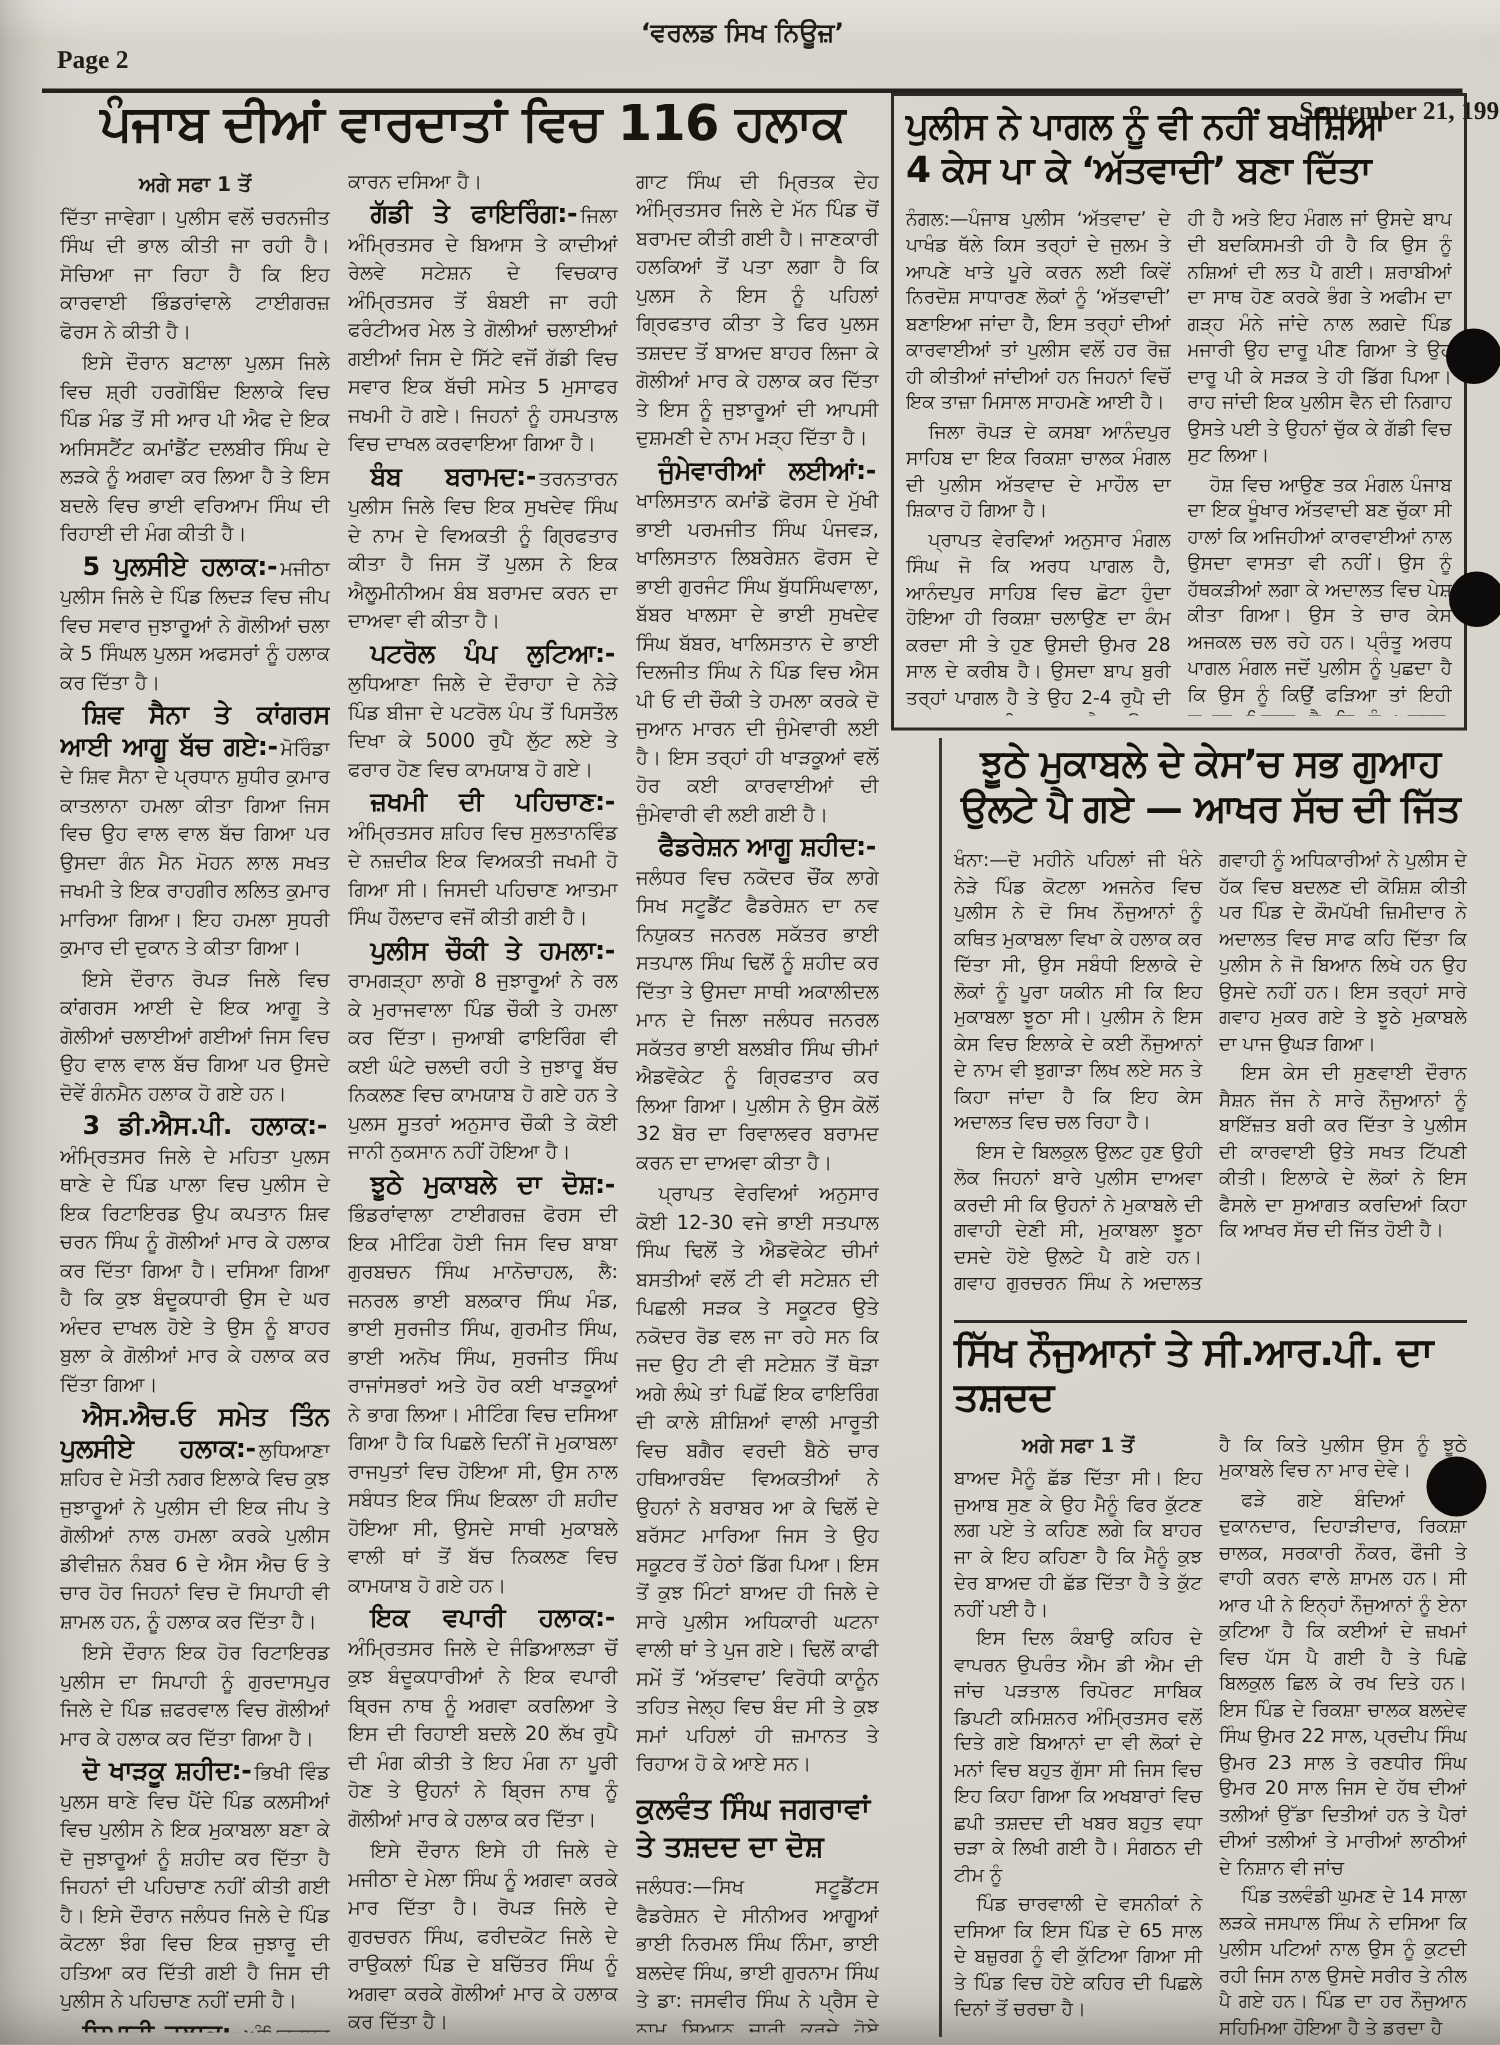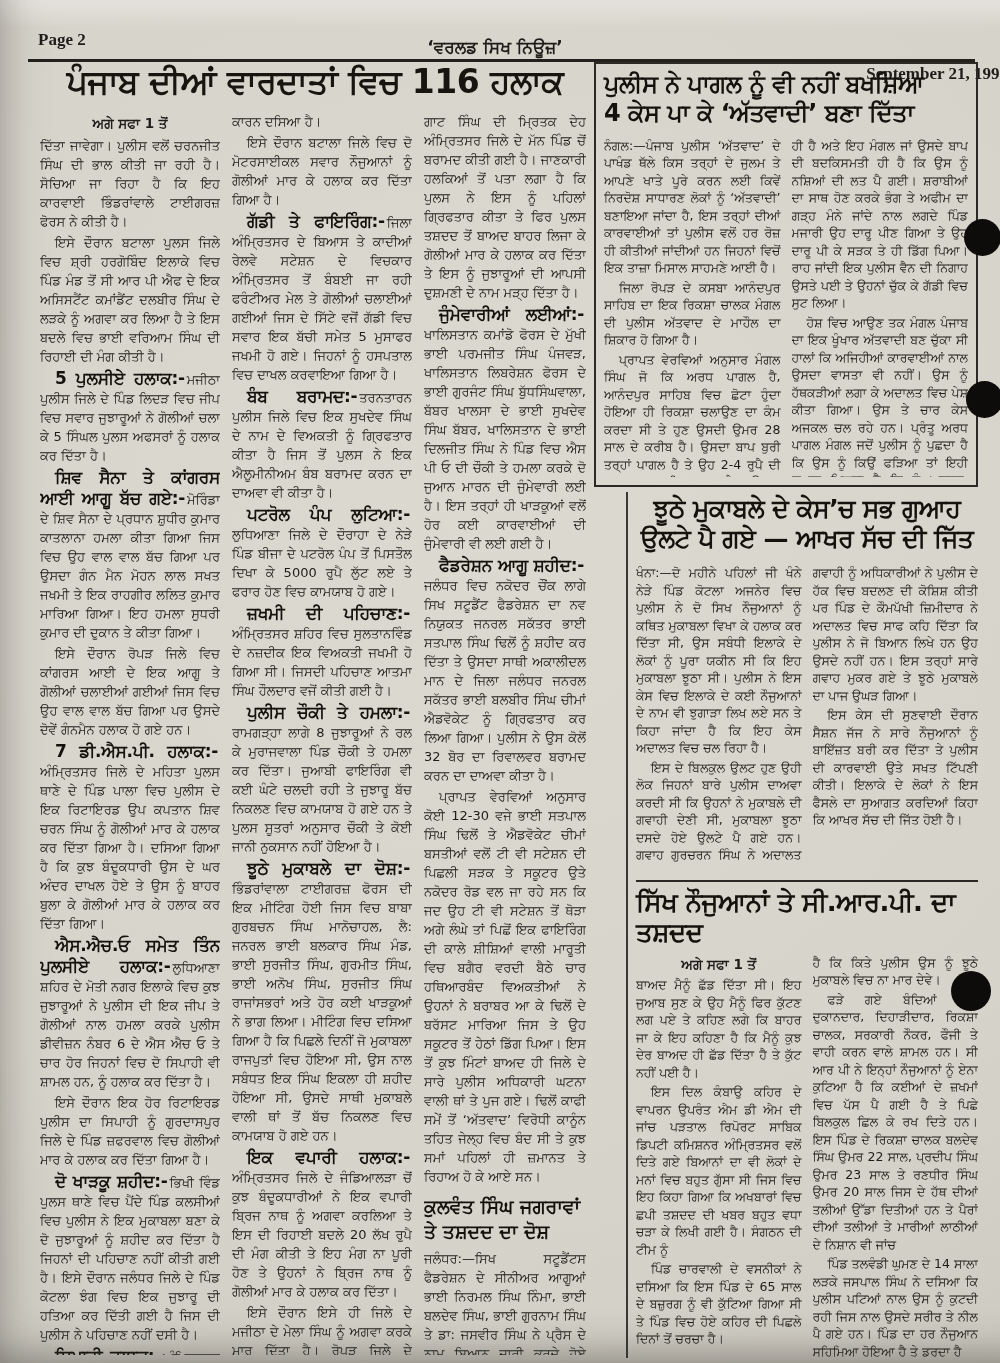--- a/index.html
+++ b/index.html
@@ -6,21 +6,21 @@
   .photo{
     position:relative;width:1000px;height:1363px;overflow:hidden;
     background:
       linear-gradient(180deg,#eae8e2 0%, rgba(234,232,226,0) 28px),
       radial-gradient(125% 95% at 45% 38%, #dcd9d0 0%, #d6d3ca 55%, #ccc9c0 82%, #bcb9b0 100%);
     font-family:"DejaVu Sans", sans-serif;
     color:#1f1d19;
     padding-left:36px;
   }
   .hdr-left{position:absolute;left:38px;top:30px;font:700 17px "Liberation Serif", serif;}
-  .hdr-center{position:absolute;left:330px;top:37px;width:330px;text-align:center;font-weight:700;font-size:17px;}
+  .hdr-center{position:absolute;left:330px;top:12px;width:330px;text-align:center;font-weight:700;font-size:17px;}
   .hdr-right{position:absolute;right:28px;top:24px;font:700 17px "Liberation Serif", serif;margin-top:40px;}
   .hdr-rule{position:absolute;left:28px;top:59px;width:947px;height:3px;background:#23211d;}
 
   .main-headline{position:absolute;left:40px;top:64px;width:550px;text-align:center;
     font-size:33px;font-weight:700;line-height:1.1;letter-spacing:-0.5px;color:#17150f;}
 
   .left-cols{position:absolute;left:40px;top:112px;width:546px;height:1243px;display:flex;gap:12px;overflow:hidden;}
   .col{overflow:hidden;text-align:justify;font-size:13px;line-height:19px;}
   .col.c1{width:180px;height:1243px;}
   .col.c2{width:180px;height:1243px;}
@@ -74,30 +74,29 @@
   <div class="main-headline">ਪੰਜਾਬ ਦੀਆਂ ਵਾਰਦਾਤਾਂ ਵਿਚ 116 ਹਲਾਕ</div>
   <div class="left-cols">
     <div class="col c1">
 
     <p class="blk cont"><span>ਅਗੇ ਸਫਾ 1 ਤੋਂ</span></p>
         <p class="blk noindent"><span>ਦਿੱਤਾ ਜਾਵੇਗਾ। ਪੁਲੀਸ ਵਲੋਂ ਚਰਨਜੀਤ ਸਿੰਘ ਦੀ ਭਾਲ ਕੀਤੀ ਜਾ ਰਹੀ ਹੈ। ਸੋਚਿਆ ਜਾ ਰਿਹਾ ਹੈ ਕਿ ਇਹ ਕਾਰਵਾਈ ਭਿੰਡਰਾਂਵਾਲੇ ਟਾਈਗਰਜ਼ ਫੋਰਸ ਨੇ ਕੀਤੀ ਹੈ।</span></p>
         <p class="blk"><span>ਇਸੇ ਦੌਰਾਨ ਬਟਾਲਾ ਪੁਲਸ ਜਿਲੇ ਵਿਚ ਸ਼੍ਰੀ ਹਰਗੋਬਿੰਦ ਇਲਾਕੇ ਵਿਚ ਪਿੰਡ ਮੰਡ ਤੋਂ ਸੀ ਆਰ ਪੀ ਐਫ ਦੇ ਇਕ ਅਸਿਸਟੈਂਟ ਕਮਾਂਡੈਂਟ ਦਲਬੀਰ ਸਿੰਘ ਦੇ ਲੜਕੇ ਨੂੰ ਅਗਵਾ ਕਰ ਲਿਆ ਹੈ ਤੇ ਇਸ ਬਦਲੇ ਵਿਚ ਭਾਈ ਵਰਿਆਮ ਸਿੰਘ ਦੀ ਰਿਹਾਈ ਦੀ ਮੰਗ ਕੀਤੀ ਹੈ।</span></p>
         <p class="blk"><b class="runhead">5 ਪੁਲਸੀਏ ਹਲਾਕ:-</b><span>ਮਜੀਠਾ ਪੁਲੀਸ ਜਿਲੇ ਦੇ ਪਿੰਡ ਲਿਦੜ ਵਿਚ ਜੀਪ ਵਿਚ ਸਵਾਰ ਜੁਝਾਰੂਆਂ ਨੇ ਗੋਲੀਆਂ ਚਲਾ ਕੇ 5 ਸਿੰਘਲ ਪੁਲਸ ਅਫਸਰਾਂ ਨੂੰ ਹਲਾਕ ਕਰ ਦਿੱਤਾ ਹੈ।</span></p>
         <p class="blk"><b class="runhead">ਸ਼ਿਵ ਸੈਨਾ ਤੇ ਕਾਂਗਰਸ ਆਈ ਆਗੂ ਬੱਚ ਗਏ:-</b><span>ਮੋਰਿੰਡਾ ਦੇ ਸ਼ਿਵ ਸੈਨਾ ਦੇ ਪ੍ਰਧਾਨ ਸ਼ੁਧੀਰ ਕੁਮਾਰ ਕਾਤਲਾਨਾ ਹਮਲਾ ਕੀਤਾ ਗਿਆ ਜਿਸ ਵਿਚ ਉਹ ਵਾਲ ਵਾਲ ਬੱਚ ਗਿਆ ਪਰ ਉਸਦਾ ਗੰਨ ਮੈਨ ਮੋਹਨ ਲਾਲ ਸਖਤ ਜਖਮੀ ਤੇ ਇਕ ਰਾਹਗੀਰ ਲਲਿਤ ਕੁਮਾਰ ਮਾਰਿਆ ਗਿਆ। ਇਹ ਹਮਲਾ ਸੁਧਰੀ ਕੁਮਾਰ ਦੀ ਦੁਕਾਨ ਤੇ ਕੀਤਾ ਗਿਆ।</span></p>
         <p class="blk"><span>ਇਸੇ ਦੌਰਾਨ ਰੋਪੜ ਜਿਲੇ ਵਿਚ ਕਾਂਗਰਸ ਆਈ ਦੇ ਇਕ ਆਗੂ ਤੇ ਗੋਲੀਆਂ ਚਲਾਈਆਂ ਗਈਆਂ ਜਿਸ ਵਿਚ ਉਹ ਵਾਲ ਵਾਲ ਬੱਚ ਗਿਆ ਪਰ ਉਸਦੇ ਦੋਵੇਂ ਗੰਨਮੈਨ ਹਲਾਕ ਹੋ ਗਏ ਹਨ।</span></p>
-        <p class="blk"><b class="runhead">7 ਡੀ.ਐਸ.ਪੀ. ਹਲਾਕ:-</b><span>ਅੰਮ੍ਰਿਤਸਰ ਜਿਲੇ ਦੇ ਮਹਿਤਾ ਪੁਲਸ ਥਾਣੇ ਦੇ ਪਿੰਡ ਪਾਲਾ ਵਿਚ ਪੁਲੀਸ ਦੇ ਇਕ ਰਿਟਾਇਰਡ ਉਪ ਕਪਤਾਨ ਸ਼ਿਵ ਚਰਨ ਸਿੰਘ ਨੂੰ ਗੋਲੀਆਂ ਮਾਰ ਕੇ ਹਲਾਕ ਕਰ ਦਿੱਤਾ ਗਿਆ ਹੈ। ਦਸਿਆ ਗਿਆ ਹੈ ਕਿ ਕੁਝ ਬੰਦੂਕਧਾਰੀ ਉਸ ਦੇ ਘਰ ਅੰਦਰ ਦਾਖਲ ਹੋਏ ਤੇ ਉਸ ਨੂੰ ਬਾਹਰ ਬੁਲਾ ਕੇ ਗੋਲੀਆਂ ਮਾਰ ਕੇ ਹਲਾਕ ਕਰ ਦਿੱਤਾ ਗਿਆ।</span></p>
+        <p class="blk"><b class="runhead">3 ਡੀ.ਐਸ.ਪੀ. ਹਲਾਕ:-</b><span>ਅੰਮ੍ਰਿਤਸਰ ਜਿਲੇ ਦੇ ਮਹਿਤਾ ਪੁਲਸ ਥਾਣੇ ਦੇ ਪਿੰਡ ਪਾਲਾ ਵਿਚ ਪੁਲੀਸ ਦੇ ਇਕ ਰਿਟਾਇਰਡ ਉਪ ਕਪਤਾਨ ਸ਼ਿਵ ਚਰਨ ਸਿੰਘ ਨੂੰ ਗੋਲੀਆਂ ਮਾਰ ਕੇ ਹਲਾਕ ਕਰ ਦਿੱਤਾ ਗਿਆ ਹੈ। ਦਸਿਆ ਗਿਆ ਹੈ ਕਿ ਕੁਝ ਬੰਦੂਕਧਾਰੀ ਉਸ ਦੇ ਘਰ ਅੰਦਰ ਦਾਖਲ ਹੋਏ ਤੇ ਉਸ ਨੂੰ ਬਾਹਰ ਬੁਲਾ ਕੇ ਗੋਲੀਆਂ ਮਾਰ ਕੇ ਹਲਾਕ ਕਰ ਦਿੱਤਾ ਗਿਆ।</span></p>
         <p class="blk"><b class="runhead">ਐਸ.ਐਚ.ਓ ਸਮੇਤ ਤਿੰਨ ਪੁਲਸੀਏ ਹਲਾਕ:-</b><span>ਲੁਧਿਆਣਾ ਸ਼ਹਿਰ ਦੇ ਮੋਤੀ ਨਗਰ ਇਲਾਕੇ ਵਿਚ ਕੁਝ ਜੁਝਾਰੂਆਂ ਨੇ ਪੁਲੀਸ ਦੀ ਇਕ ਜੀਪ ਤੇ ਗੋਲੀਆਂ ਨਾਲ ਹਮਲਾ ਕਰਕੇ ਪੁਲੀਸ ਡੀਵੀਜ਼ਨ ਨੰਬਰ 6 ਦੇ ਐਸ ਐਚ ਓ ਤੇ ਚਾਰ ਹੋਰ ਜਿਹਨਾਂ ਵਿਚ ਦੋ ਸਿਪਾਹੀ ਵੀ ਸ਼ਾਮਲ ਹਨ, ਨੂੰ ਹਲਾਕ ਕਰ ਦਿੱਤਾ ਹੈ।</span></p>
         <p class="blk"><span>ਇਸੇ ਦੌਰਾਨ ਇਕ ਹੋਰ ਰਿਟਾਇਰਡ ਪੁਲੀਸ ਦਾ ਸਿਪਾਹੀ ਨੂੰ ਗੁਰਦਾਸਪੁਰ ਜਿਲੇ ਦੇ ਪਿੰਡ ਜ਼ਫਰਵਾਲ ਵਿਚ ਗੋਲੀਆਂ ਮਾਰ ਕੇ ਹਲਾਕ ਕਰ ਦਿੱਤਾ ਗਿਆ ਹੈ।</span></p>
         <p class="blk"><b class="runhead">ਦੋ ਖਾੜਕੂ ਸ਼ਹੀਦ:-</b><span>ਭਿਖੀ ਵਿੰਡ ਪੁਲਸ ਥਾਣੇ ਵਿਚ ਪੈਂਦੇ ਪਿੰਡ ਕਲਸੀਆਂ ਵਿਚ ਪੁਲੀਸ ਨੇ ਇਕ ਮੁਕਾਬਲਾ ਬਣਾ ਕੇ ਦੋ ਜੁਝਾਰੂਆਂ ਨੂੰ ਸ਼ਹੀਦ ਕਰ ਦਿੱਤਾ ਹੈ ਜਿਹਨਾਂ ਦੀ ਪਹਿਚਾਣ ਨਹੀਂ ਕੀਤੀ ਗਈ ਹੈ। ਇਸੇ ਦੌਰਾਨ ਜਲੰਧਰ ਜਿਲੇ ਦੇ ਪਿੰਡ ਕੋਟਲਾ ਝੰਗ ਵਿਚ ਇਕ ਜੁਝਾਰੂ ਦੀ ਹਤਿਆ ਕਰ ਦਿੱਤੀ ਗਈ ਹੈ ਜਿਸ ਦੀ ਪੁਲੀਸ ਨੇ ਪਹਿਚਾਣ ਨਹੀਂ ਦਸੀ ਹੈ।</span></p>
         <p class="blk"><b class="runhead">ਸਿਪਾਹੀ ਹਲਾਕ:-</b><span>ਅੰਮ੍ਰਿਤਸਰ ਸ਼ਹਿਰ ਦੇ ਬਾਹਰਵਾਰ ਇਕ ਸ਼ਰਾਬ ਦੇ ਠੇਕੇ ਤੇ ਤਾਇਨਾਤ ਸਿਪਾਹੀ ਆਤਮਾ ਸਿੰਘ ਗੋਲੀਆਂ ਮਾਰ ਕੇ ਸਖਤ ਜਖਮੀ ਕਰ ਦਿੱਤਾ ਗਿਆ ਜੋ ਕਿ ਬਾਅਦ ਵਿਚ ਹਸਪਤਾਲ ਵਿਚ ਜਾ ਕੇ ਦੰਮ ਤੋੜ ਗਿਆ ਹੈ।</span></p>
       </div>
     <div class="col c2">
 
     <p class="blk noindent"><span>ਕਾਰਨ ਦਸਿਆ ਹੈ।</span></p>
-        <p class="blk"><span>ਇਸੇ ਦੌਰਾਨ ਬਟਾਲਾ ਜਿਲੇ ਵਿਚ ਦੋ ਮੋਟਰਸਾਈਕਲ ਸਵਾਰ ਨੌਜੁਆਨਾਂ ਨੂੰ ਗੋਲੀਆਂ ਮਾਰ ਕੇ ਹਲਾਕ ਕਰ ਦਿੱਤਾ ਗਿਆ ਹੈ।</span></p>
         <p class="blk"><b class="runhead">ਗੱਡੀ ਤੇ ਫਾਇਰਿੰਗ:-</b><span>ਜਿਲਾ ਅੰਮ੍ਰਿਤਸਰ ਦੇ ਬਿਆਸ ਤੇ ਕਾਦੀਆਂ ਰੇਲਵੇ ਸਟੇਸ਼ਨ ਦੇ ਵਿਚਕਾਰ ਅੰਮ੍ਰਿਤਸਰ ਤੋਂ ਬੰਬਈ ਜਾ ਰਹੀ ਫਰੰਟੀਅਰ ਮੇਲ ਤੇ ਗੋਲੀਆਂ ਚਲਾਈਆਂ ਗਈਆਂ ਜਿਸ ਦੇ ਸਿੱਟੇ ਵਜੋਂ ਗੱਡੀ ਵਿਚ ਸਵਾਰ ਇਕ ਬੱਚੀ ਸਮੇਤ 5 ਮੁਸਾਫਰ ਜਖਮੀ ਹੋ ਗਏ। ਜਿਹਨਾਂ ਨੂੰ ਹਸਪਤਾਲ ਵਿਚ ਦਾਖਲ ਕਰਵਾਇਆ ਗਿਆ ਹੈ।</span></p>
         <p class="blk"><b class="runhead">ਬੰਬ ਬਰਾਮਦ:-</b><span>ਤਰਨਤਾਰਨ ਪੁਲੀਸ ਜਿਲੇ ਵਿਚ ਇਕ ਸੁਖਦੇਵ ਸਿੰਘ ਦੇ ਨਾਮ ਦੇ ਵਿਅਕਤੀ ਨੂੰ ਗ੍ਰਿਫਤਾਰ ਕੀਤਾ ਹੈ ਜਿਸ ਤੋਂ ਪੁਲਸ ਨੇ ਇਕ ਐਲੂਮੀਨੀਅਮ ਬੰਬ ਬਰਾਮਦ ਕਰਨ ਦਾ ਦਾਅਵਾ ਵੀ ਕੀਤਾ ਹੈ।</span></p>
         <p class="blk"><b class="runhead">ਪਟਰੋਲ ਪੰਪ ਲੁਟਿਆ:-</b><span>ਲੁਧਿਆਣਾ ਜਿਲੇ ਦੇ ਦੌਰਾਹਾ ਦੇ ਨੇੜੇ ਪਿੰਡ ਬੀਜਾ ਦੇ ਪਟਰੋਲ ਪੰਪ ਤੋਂ ਪਿਸਤੌਲ ਦਿਖਾ ਕੇ 5000 ਰੁਪੈ ਲੁੱਟ ਲਏ ਤੇ ਫਰਾਰ ਹੋਣ ਵਿਚ ਕਾਮਯਾਬ ਹੋ ਗਏ।</span></p>
         <p class="blk"><b class="runhead">ਜ਼ਖਮੀ ਦੀ ਪਹਿਚਾਣ:-</b><span>ਅੰਮ੍ਰਿਤਸਰ ਸ਼ਹਿਰ ਵਿਚ ਸੁਲਤਾਨਵਿੰਡ ਦੇ ਨਜ਼ਦੀਕ ਇਕ ਵਿਅਕਤੀ ਜਖਮੀ ਹੋ ਗਿਆ ਸੀ। ਜਿਸਦੀ ਪਹਿਚਾਣ ਆਤਮਾ ਸਿੰਘ ਹੌਲਦਾਰ ਵਜੋਂ ਕੀਤੀ ਗਈ ਹੈ।</span></p>
         <p class="blk"><b class="runhead">ਪੁਲੀਸ ਚੌਕੀ ਤੇ ਹਮਲਾ:-</b><span>ਰਾਮਗੜ੍ਹਾ ਲਾਗੇ 8 ਜੁਝਾਰੂਆਂ ਨੇ ਰਲ ਕੇ ਮੁਰਾਜਵਾਲਾ ਪਿੰਡ ਚੌਕੀ ਤੇ ਹਮਲਾ ਕਰ ਦਿੱਤਾ। ਜੁਆਬੀ ਫਾਇਰਿੰਗ ਵੀ ਕਈ ਘੰਟੇ ਚਲਦੀ ਰਹੀ ਤੇ ਜੁਝਾਰੂ ਬੱਚ ਨਿਕਲਣ ਵਿਚ ਕਾਮਯਾਬ ਹੋ ਗਏ ਹਨ ਤੇ ਪੁਲਸ ਸੂਤਰਾਂ ਅਨੁਸਾਰ ਚੌਕੀ ਤੇ ਕੋਈ ਜਾਨੀ ਨੁਕਸਾਨ ਨਹੀਂ ਹੋਇਆ ਹੈ।</span></p>
         <p class="blk"><b class="runhead">ਝੂਠੇ ਮੁਕਾਬਲੇ ਦਾ ਦੋਸ਼:-</b><span>ਭਿੰਡਰਾਂਵਾਲਾ ਟਾਈਗਰਜ਼ ਫੋਰਸ ਦੀ ਇਕ ਮੀਟਿੰਗ ਹੋਈ ਜਿਸ ਵਿਚ ਬਾਬਾ ਗੁਰਬਚਨ ਸਿੰਘ ਮਾਨੋਚਾਹਲ, ਲੈ: ਜਨਰਲ ਭਾਈ ਬਲਕਾਰ ਸਿੰਘ ਮੰਡ, ਭਾਈ ਸੁਰਜੀਤ ਸਿੰਘ, ਗੁਰਮੀਤ ਸਿੰਘ, ਭਾਈ ਅਨੋਖ ਸਿੰਘ, ਸੁਰਜੀਤ ਸਿੰਘ ਰਾਜਾਂਸਭਰਾਂ ਅਤੇ ਹੋਰ ਕਈ ਖਾੜਕੂਆਂ ਨੇ ਭਾਗ ਲਿਆ। ਮੀਟਿੰਗ ਵਿਚ ਦਸਿਆ ਗਿਆ ਹੈ ਕਿ ਪਿਛਲੇ ਦਿਨੀਂ ਜੋ ਮੁਕਾਬਲਾ ਰਾਜਪੁਤਾਂ ਵਿਚ ਹੋਇਆ ਸੀ, ਉਸ ਨਾਲ ਸਬੰਧਤ ਇਕ ਸਿੰਘ ਇਕਲਾ ਹੀ ਸ਼ਹੀਦ ਹੋਇਆ ਸੀ, ਉਸਦੇ ਸਾਥੀ ਮੁਕਾਬਲੇ ਵਾਲੀ ਥਾਂ ਤੋਂ ਬੱਚ ਨਿਕਲਣ ਵਿਚ ਕਾਮਯਾਬ ਹੋ ਗਏ ਹਨ।</span></p>
         <p class="blk"><b class="runhead">ਇਕ ਵਪਾਰੀ ਹਲਾਕ:-</b><span>ਅੰਮ੍ਰਿਤਸਰ ਜਿਲੇ ਦੇ ਜੰਡਿਆਲੜਾ ਚੋਂ ਕੁਝ ਬੰਦੂਕਧਾਰੀਆਂ ਨੇ ਇਕ ਵਪਾਰੀ ਬ੍ਰਿਜ ਨਾਥ ਨੂੰ ਅਗਵਾ ਕਰਲਿਆ ਤੇ ਇਸ ਦੀ ਰਿਹਾਈ ਬਦਲੇ 20 ਲੱਖ ਰੁਪੈ ਦੀ ਮੰਗ ਕੀਤੀ ਤੇ ਇਹ ਮੰਗ ਨਾ ਪੂਰੀ ਹੋਣ ਤੇ ਉਹਨਾਂ ਨੇ ਬ੍ਰਿਜ ਨਾਥ ਨੂੰ ਗੋਲੀਆਂ ਮਾਰ ਕੇ ਹਲਾਕ ਕਰ ਦਿੱਤਾ।</span></p>
         <p class="blk"><span>ਇਸੇ ਦੌਰਾਨ ਇਸੇ ਹੀ ਜਿਲੇ ਦੇ ਮਜੀਠਾ ਦੇ ਮੇਲਾ ਸਿੰਘ ਨੂੰ ਅਗਵਾ ਕਰਕੇ ਮਾਰ ਦਿੱਤਾ ਹੈ। ਰੋਪੜ ਜਿਲੇ ਦੇ ਗੁਰਚਰਨ ਸਿੰਘ, ਫਰੀਦਕੋਟ ਜਿਲੇ ਦੇ ਰਾਉਕਲਾਂ ਪਿੰਡ ਦੇ ਬਚਿੱਤਰ ਸਿੰਘ ਨੂੰ ਅਗਵਾ ਕਰਕੇ ਗੋਲੀਆਂ ਮਾਰ ਕੇ ਹਲਾਕ ਕਰ ਦਿੱਤਾ ਹੈ।</span></p>
       </div>
     <div class="col c3">

